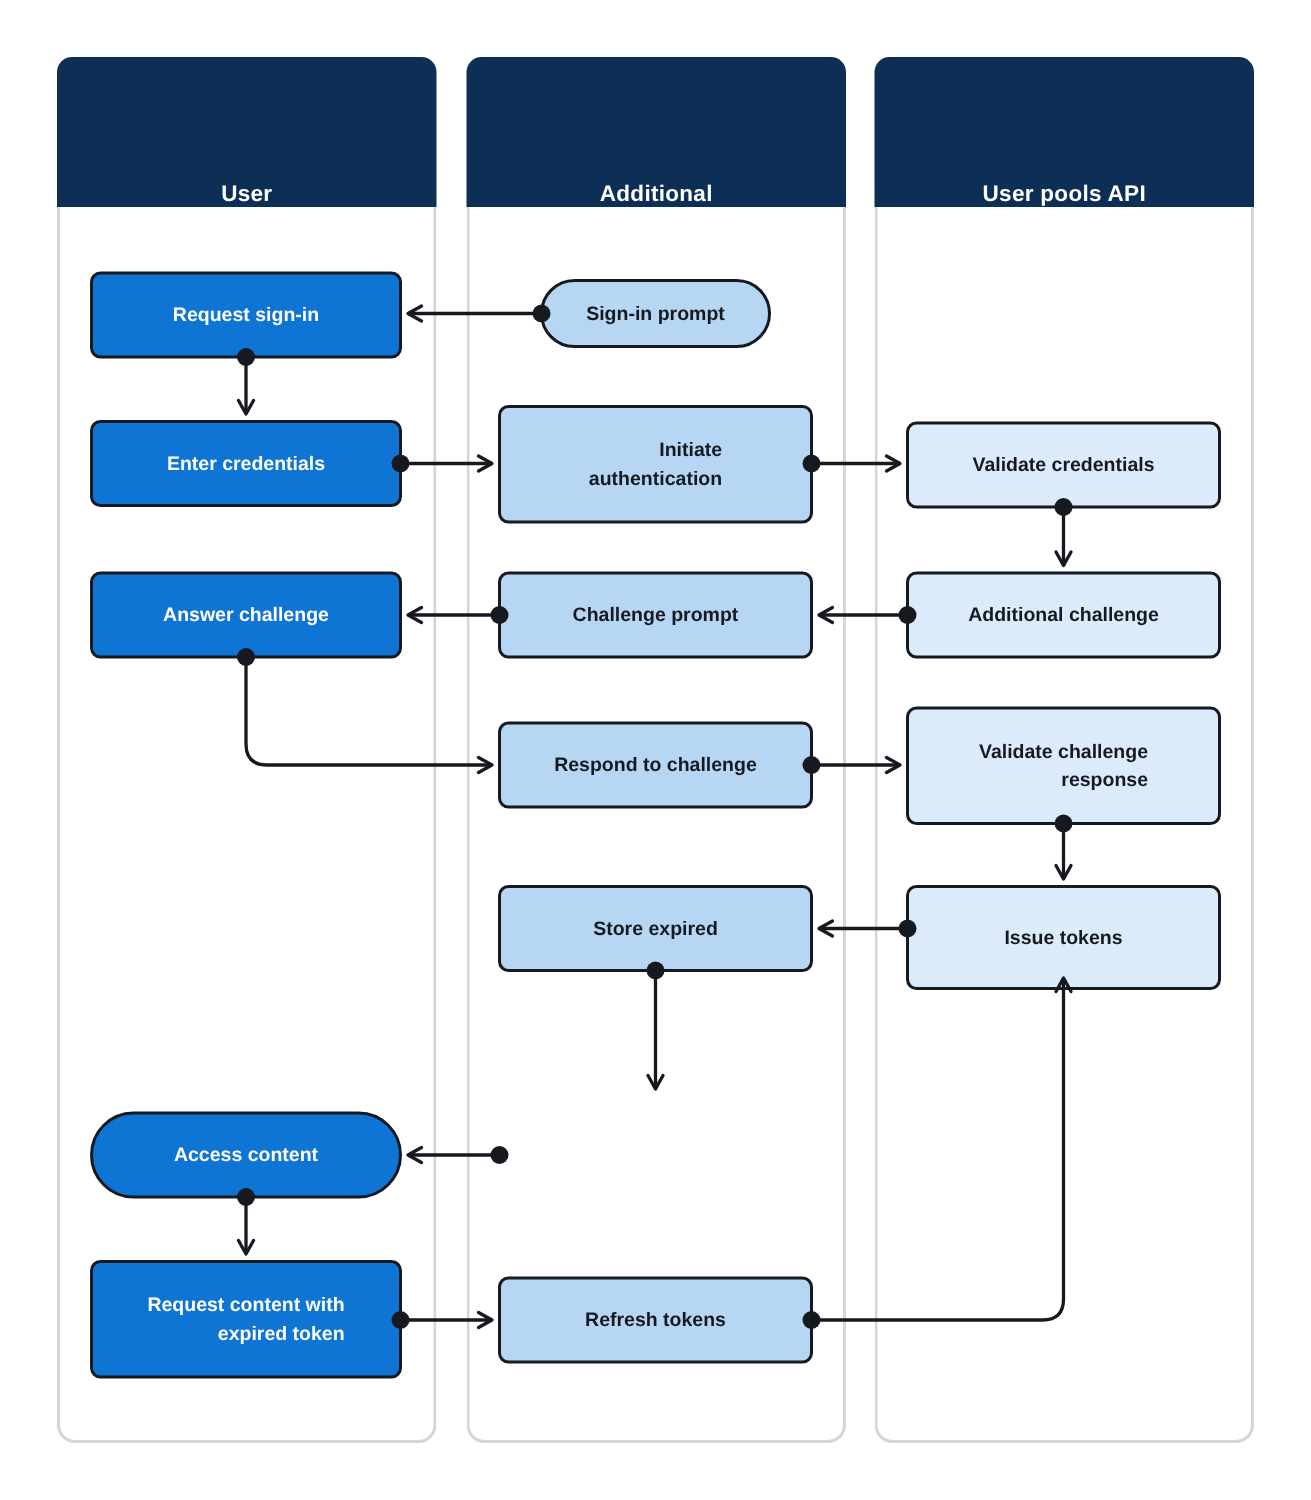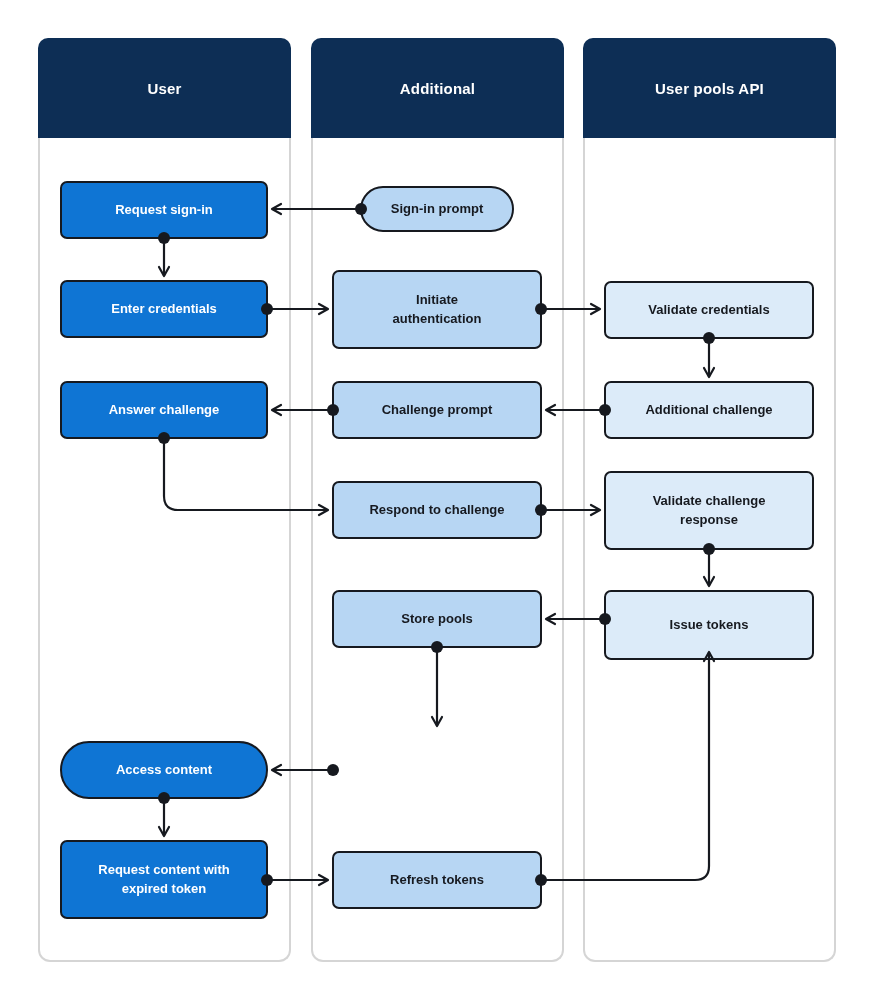--- a/index.html
+++ b/index.html
@@ -14,37 +14,37 @@
     height: 1000px;
     background: #ffffff;
     overflow: hidden;
   }
   
   .lane { position: absolute; top: 38px; width: 253px; height: 924px; }
   .lane-header {
     position: absolute; top: 0; left: 0; right: 0; height: 100px;
     background: var(--lane-header-bg, #0d2e55);
     border-radius: 10px 10px 0 0;
-    display: flex; align-items: center; justify-content: center;
+    display: flex; align-items: flex-end; justify-content: center;
     color: #ffffff; font-size: 15px; font-weight: 700;
     letter-spacing: 0.2px;
   }
   .lane-body {
     position: absolute; top: 100px; left: 0; right: 0; bottom: 0;
     background: #ffffff;
     border: 2px solid var(--lane-border, #d5d5d5);
     border-top: none;
     border-radius: 0 0 12px 12px;
     box-sizing: border-box;
   }
   
   .node {
     position: absolute;
     display: flex; align-items: center; justify-content: center;
-    text-align: center;
+    text-align: right;
     box-sizing: border-box;
     border: 2px solid var(--node-border, #16191f);
     border-radius: 7px;
     font-size: 13px; font-weight: 700;
     line-height: 1.45;
     white-space: pre-line;
     padding: 20px 10px;
   }
   .node.user  { background: var(--user-node-bg, #0f75d4); color: #ffffff; }
   .node.app   { background: var(--app-node-bg, #b7d6f3);  color: var(--node-text-dark, #16191f); }
@@ -100,21 +100,21 @@
   <div class="node user" style="left:60px; top:381px; width:208px; height:58px;">Answer challenge</div>
   <div class="node user" style="left:60px; top:741px; width:208px; height:58px;border-radius:29px;">Access content</div>
   <div class="node user" style="left:60px; top:840px; width:208px; height:79px;">Request content with
 expired token</div>
 
   <div class="node app pill" style="left:360px; top:186px; width:154px; height:46px;">Sign-in prompt</div>
   <div class="node app" style="left:332px; top:270px; width:210px; height:79px;">Initiate
 authentication</div>
   <div class="node app" style="left:332px; top:381px; width:210px; height:58px;">Challenge prompt</div>
   <div class="node app" style="left:332px; top:481px; width:210px; height:58px;">Respond to challenge</div>
-  <div class="node app" style="left:332px; top:590px; width:210px; height:58px;">Store pools</div>
+  <div class="node app" style="left:332px; top:590px; width:210px; height:58px;">Store expired</div>
   <div class="node app" style="left:332px; top:851px; width:210px; height:58px;">Refresh tokens</div>
 
   <div class="node api" style="left:604px; top:281px; width:210px; height:58px;">Validate credentials</div>
   <div class="node api" style="left:604px; top:381px; width:210px; height:58px;">Additional challenge</div>
   <div class="node api" style="left:604px; top:471px; width:210px; height:79px;">Validate challenge
 response</div>
   <div class="node api" style="left:604px; top:590px; width:210px; height:70px;">Issue tokens</div>
 
   <svg id="connectors" width="874" height="1000" viewBox="0 0 874 1000">
     <defs>

